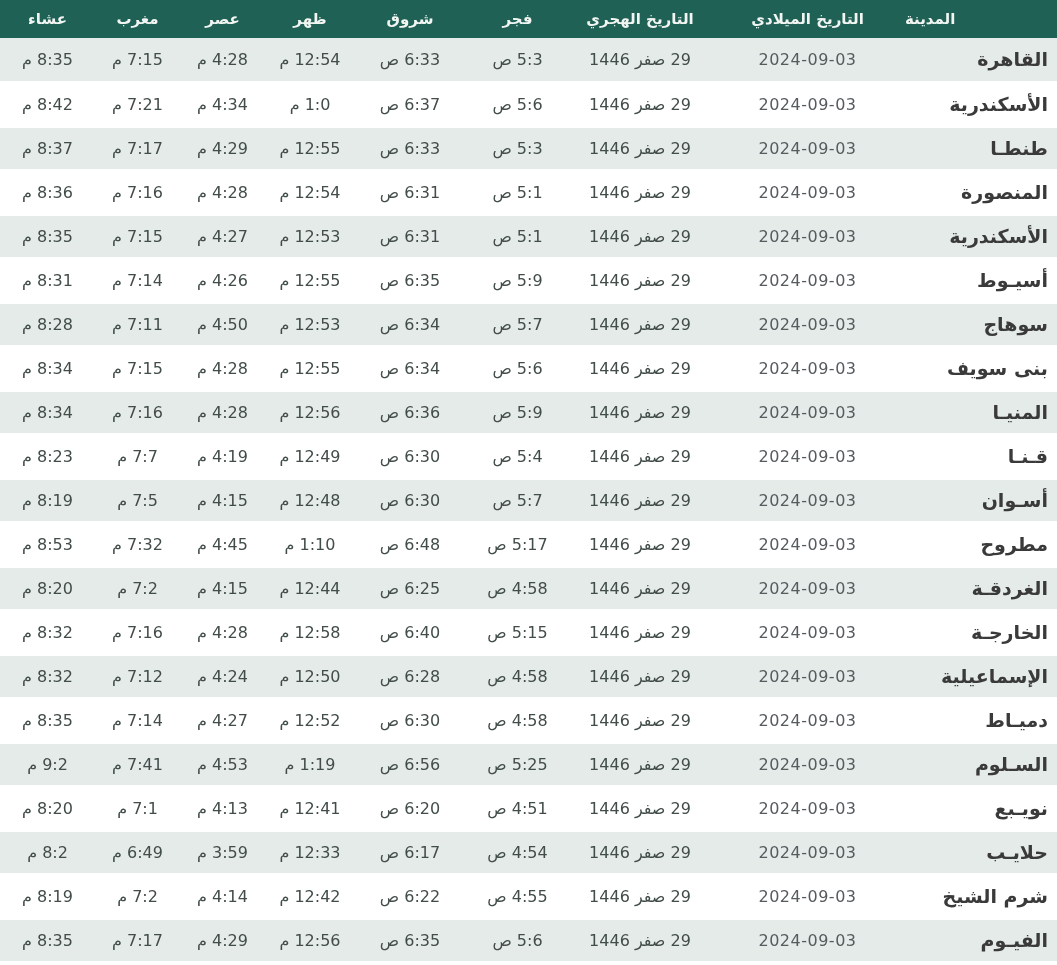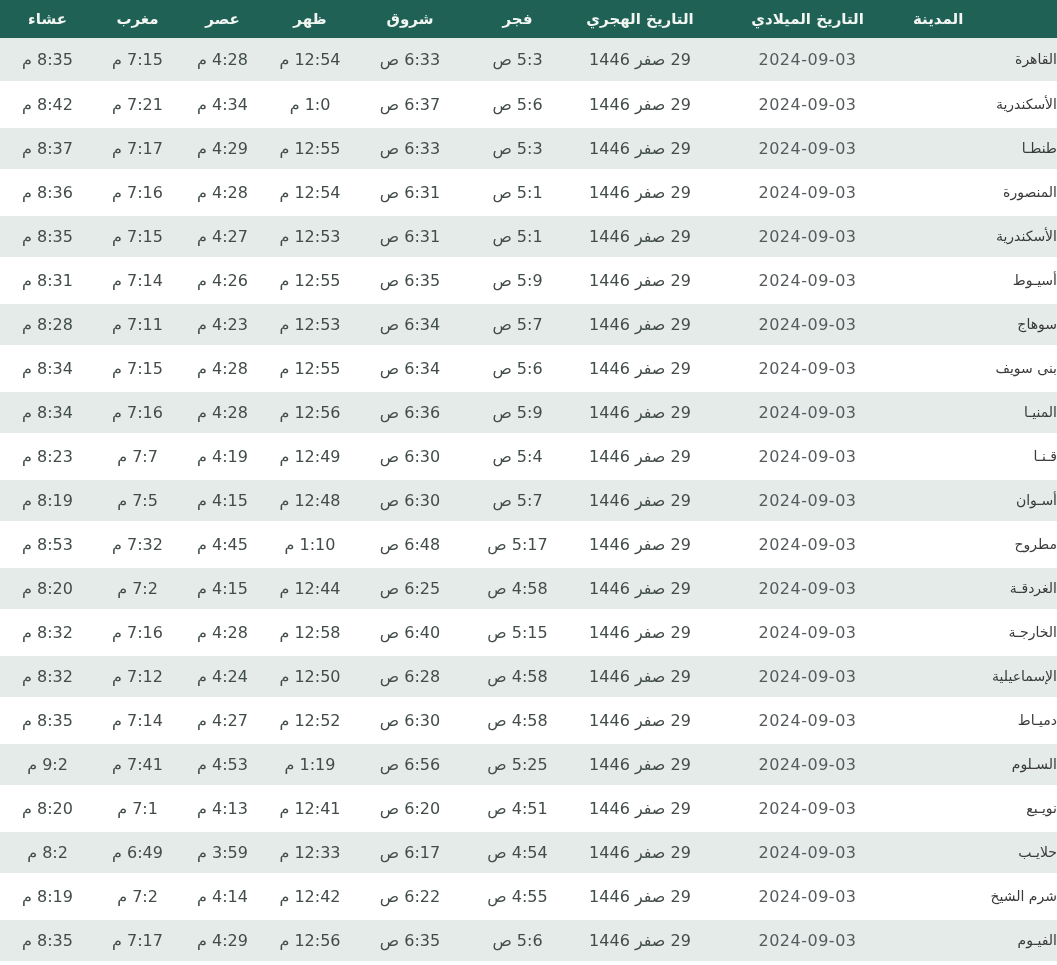--- a/index.html
+++ b/index.html
@@ -20,44 +20,45 @@
     table-layout: fixed;
   }
   thead th {
     background: var(--header-bg, #206156);
     color: var(--header-text, #f2f6f3);
     height: 38px;
     font-size: 15px;
     font-weight: bold;
     text-align: center;
     vertical-align: middle;
-    padding: 8px;
+    padding: 0;
   }
   thead th.c-city {
     text-align: left;
     padding-right: 11px;
   }
   tbody tr { height: 44px; }
   tbody tr:nth-child(odd) td { background: var(--row-alt-bg, #e4ebe9); }
   tbody tr:nth-child(even) td { background: #ffffff; }
   tbody td {
     border-bottom: 3px solid #ffffff;
     text-align: center;
     vertical-align: middle;
     font-size: 16px;
     color: var(--time-text, #424d4a);
     padding: 0;
     white-space: nowrap;
     overflow: hidden;
   }
   td.c-city {
     text-align: right;
-    padding-right: 0;
+    padding-right: 9px;
     color: var(--city-text, #3a3a3a);
-    font-size: 14px;
+    font-size: 19px;
+    font-weight: bold;
   }
   td.c-greg {
     color: var(--date-text, #565b5e);
     letter-spacing: 0.5px;
     direction: ltr;
     margin-top: 47px;
   }
   td.c-hijri { color: var(--time-text, #424d4a); margin-top: 36px; }
 </style>
 </head>
@@ -156,21 +157,21 @@
     <td class="c-time">7:14 م</td>
     <td class="c-time">8:31 م</td>
   </tr>
         <tr>
     <td class="c-city">سوهاج</td>
     <td class="c-greg" dir="ltr">2024-09-03</td>
     <td class="c-hijri">29 صفر 1446</td>
     <td class="c-time">5:7 ص</td>
     <td class="c-time">6:34 ص</td>
     <td class="c-time">12:53 م</td>
-    <td class="c-time">4:23 م</td>
+    <td class="c-time">4:50 م</td>
     <td class="c-time">7:11 م</td>
     <td class="c-time">8:28 م</td>
   </tr>
         <tr>
     <td class="c-city">بنى سويف</td>
     <td class="c-greg" dir="ltr">2024-09-03</td>
     <td class="c-hijri">29 صفر 1446</td>
     <td class="c-time">5:6 ص</td>
     <td class="c-time">6:34 ص</td>
     <td class="c-time">12:55 م</td>

